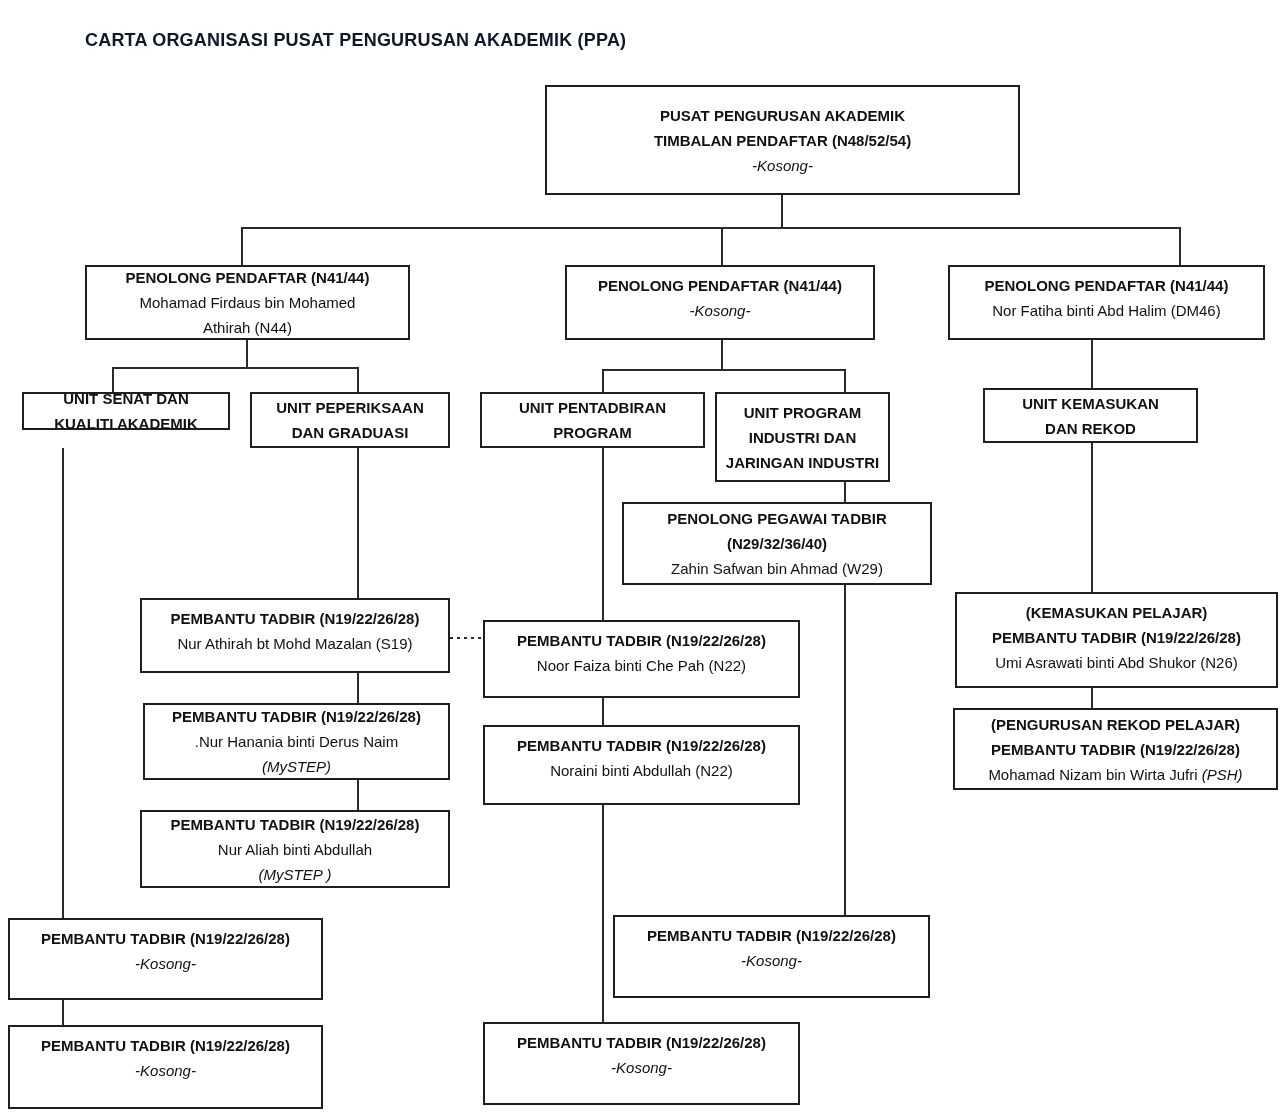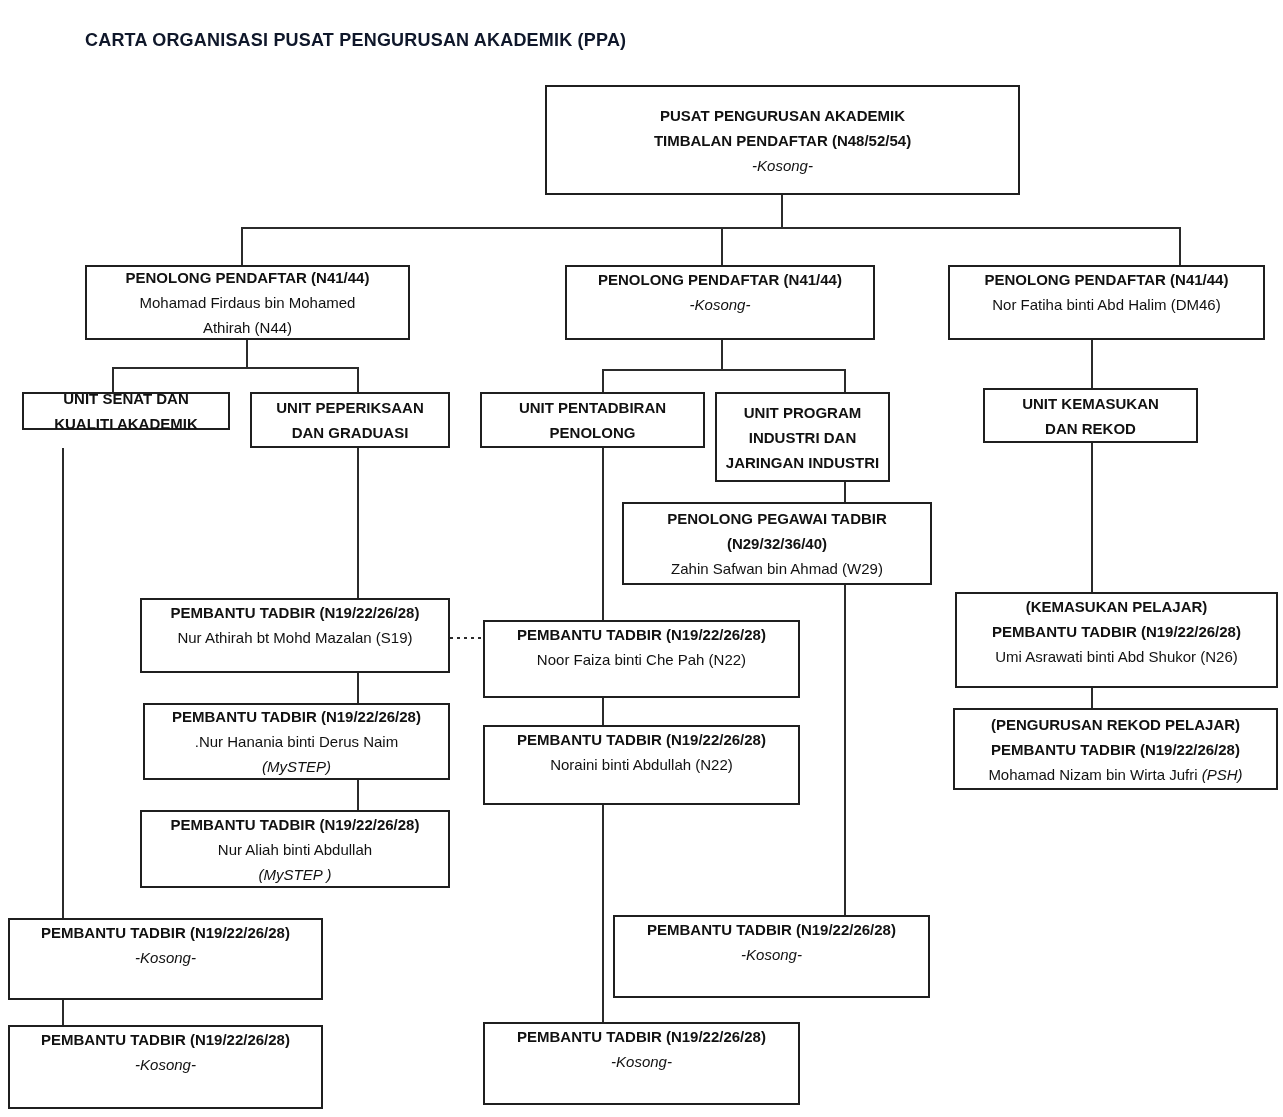--- a/index.html
+++ b/index.html
@@ -17,21 +17,21 @@
     color:#0f172a;
     margin-left:42px;
   }
   .connectors{position:absolute;left:0;top:0;pointer-events:none;}
   .node{
     position:absolute;
     box-sizing:border-box;
     background:#ffffff;
     border:2px solid #1f1f1f;
     text-align:center;
-    padding:0 4px;
+    padding:6px 4px;
     display:flex;flex-direction:column;
     justify-content:flex-start;
     font-size:15px;line-height:25px;
   }
   .node.vcenter{justify-content:center;}
   .b{font-weight:bold;}
   .n{font-weight:normal;}
   .i{font-style:italic;font-weight:normal;}
 </style>
 </head>
@@ -105,21 +105,21 @@
     <div class="b">KUALITI AKADEMIK</div>
   </div>
 
   <div class="node vcenter" style="left:250px;top:392px;width:200px;height:56px">
     <div class="b">UNIT PEPERIKSAAN</div>
     <div class="b">DAN GRADUASI</div>
   </div>
 
   <div class="node vcenter" style="left:480px;top:392px;width:225px;height:56px">
     <div class="b">UNIT PENTADBIRAN</div>
-    <div class="b">PENOLONG</div>
+    <div class="b">PROGRAM</div>
   </div>
 
   <div class="node vcenter" style="left:715px;top:392px;width:175px;height:90px">
     <div class="b">UNIT PROGRAM</div>
     <div class="b">INDUSTRI DAN</div>
     <div class="b">JARINGAN INDUSTRI</div>
   </div>
 
   <div class="node vcenter" style="left:983px;top:388px;width:215px;height:55px">
     <div class="b">UNIT KEMASUKAN</div>

